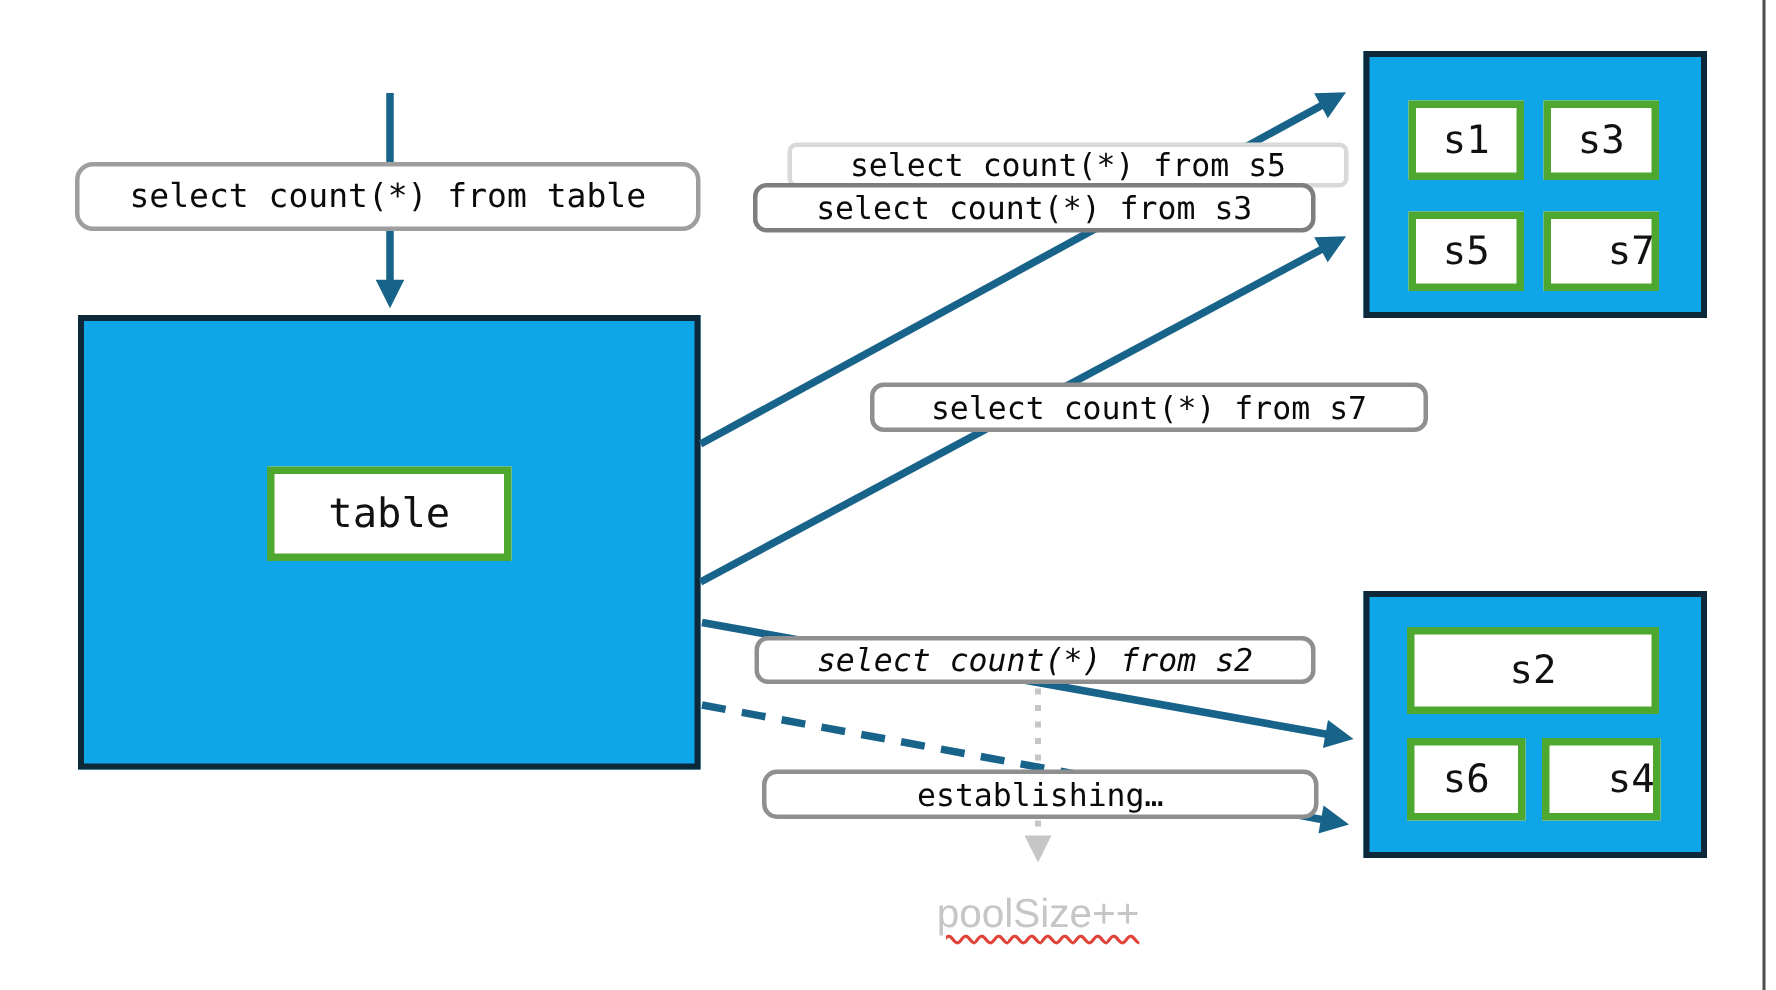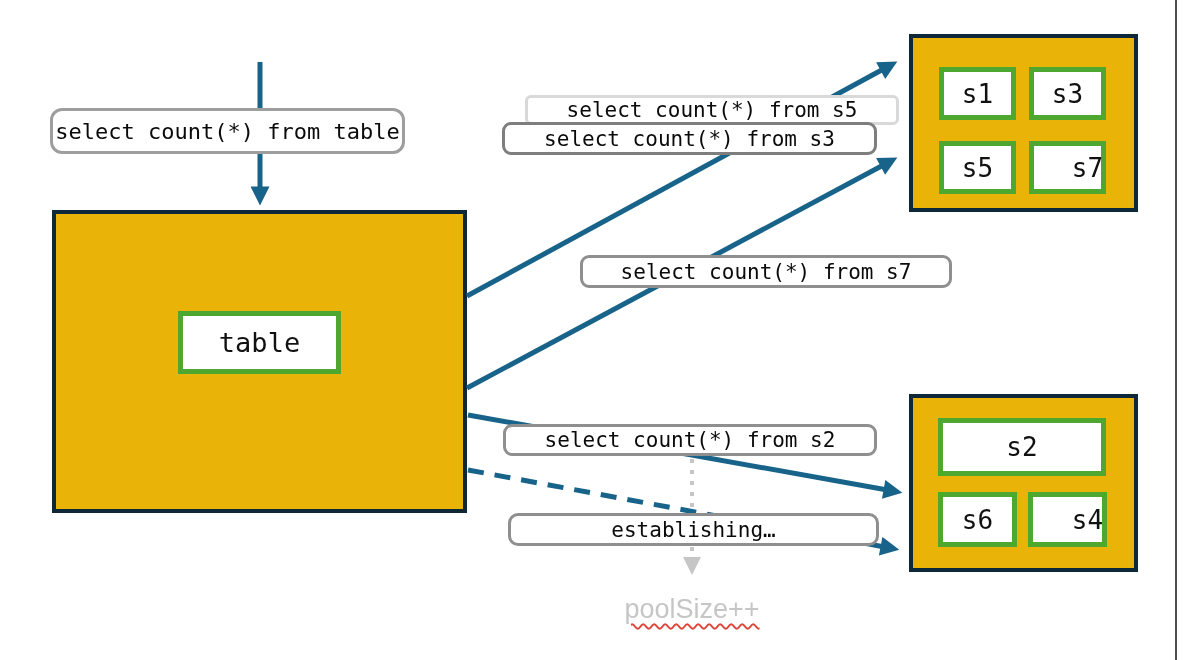--- a/index.html
+++ b/index.html
@@ -4,21 +4,21 @@
 <style>
   html,body { margin:0; padding:0; background:#fff; }
   .stage {
     position:relative; width:1184px; height:660px; background:#ffffff;
     overflow:hidden; font-family:"DejaVu Sans Mono", monospace; color:#111;
   }
   .abs { position:absolute; box-sizing:border-box; }
 
   
   .node {
-    background:#eab308; border:4px solid #0D2838;
+    background:#0ea5e9; border:4px solid #0D2838;
   }
   
   .shard {
     background:#fff; border:5px solid #4EA72E;
     display:flex; align-items:center; justify-content:center;
     font-size:26px; color:#111;
   }
 
   
   .pill {
@@ -94,37 +94,37 @@
 
     <path d="M467 388 L889 162" stroke="#186389" stroke-width="5" fill="none" marker-end="url(#mTeal)"></path>
 
     <path d="M468 415 L893 491" stroke="#186389" stroke-width="5" fill="none" marker-end="url(#mTeal)"></path>
 
     <path d="M468 470 L890 548" stroke="#186389" stroke-width="5" fill="none" stroke-dasharray="16 11" marker-end="url(#mTeal)"></path>
 
     <path d="M692 459 V566" stroke="#C6C6C6" stroke-width="4" fill="none" stroke-dasharray="4 7" marker-end="url(#mGray)"></path>
   </svg>
 
-  <div class="abs pill" style="left:50px; top:108px; width:355px; height:46px; border-radius:12px; border-color:#9E9E9E; font-size:22px;">
+  <div class="abs pill" style="left:50px; top:108px; width:417px; height:46px; border-radius:12px; border-color:#9E9E9E; font-size:22px;">
     <span>select count(*) from table</span>
   </div>
 
   <div class="abs pill light" style="left:525px; top:95px; width:374px; height:30px;">
     <span>select count(*) from s5</span>
   </div>
 
   <div class="abs pill dark" style="left:502px; top:122px; width:375px; height:33px;">
     <span>select count(*) from s3</span>
   </div>
 
   <div class="abs pill" style="left:580px; top:255px; width:372px; height:33px;">
     <span>select count(*) from s7</span>
   </div>
 
-  <div class="abs pill" style="left:503px; top:424px; width:374px; height:32px;">
+  <div class="abs pill" style="left:503px; top:424px; width:374px; height:32px;font-style:italic;">
     <span>select count(*) from s2</span>
   </div>
 
   <div class="abs pill" style="left:508px; top:513px; width:371px; height:33px; border-radius:10px;">
     <span>establishing…</span>
   </div>
 
   <div class="abs pool" style="left:582px; top:594px; width:220px;">poolSize++</div>
 
   <div class="abs edge-line" style="left:1175px; top:0; width:2px; height:660px;"></div>

